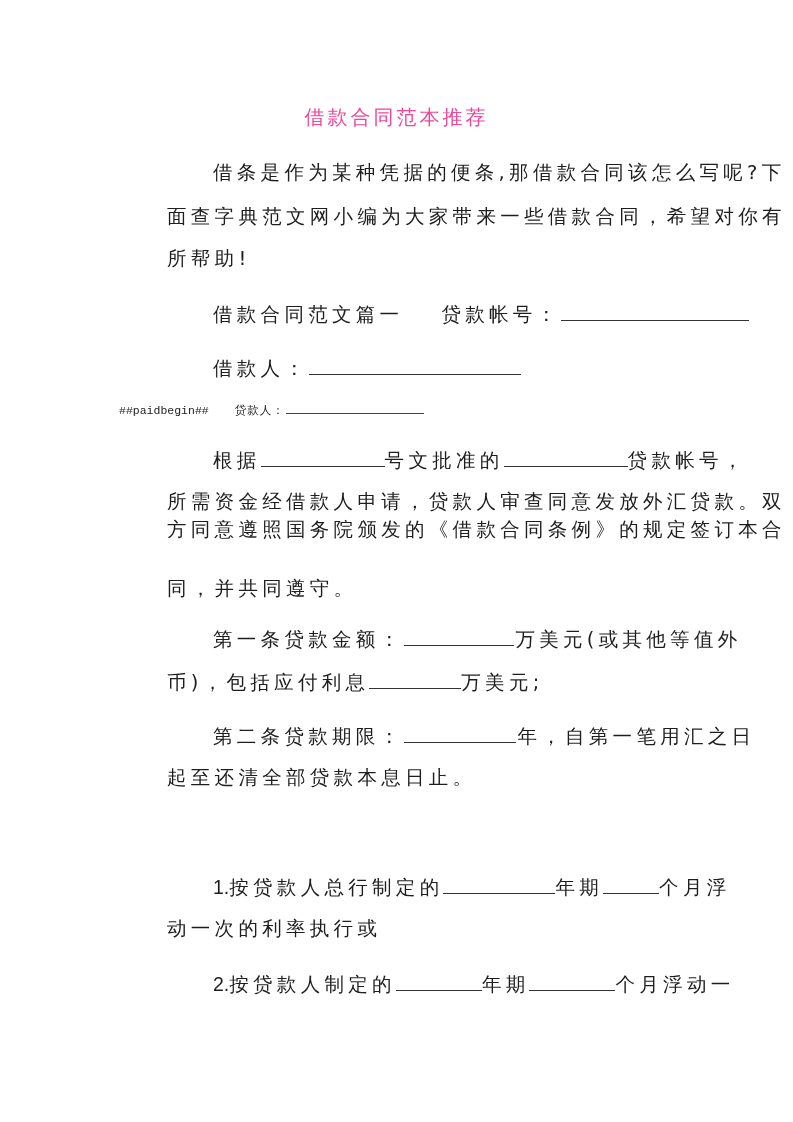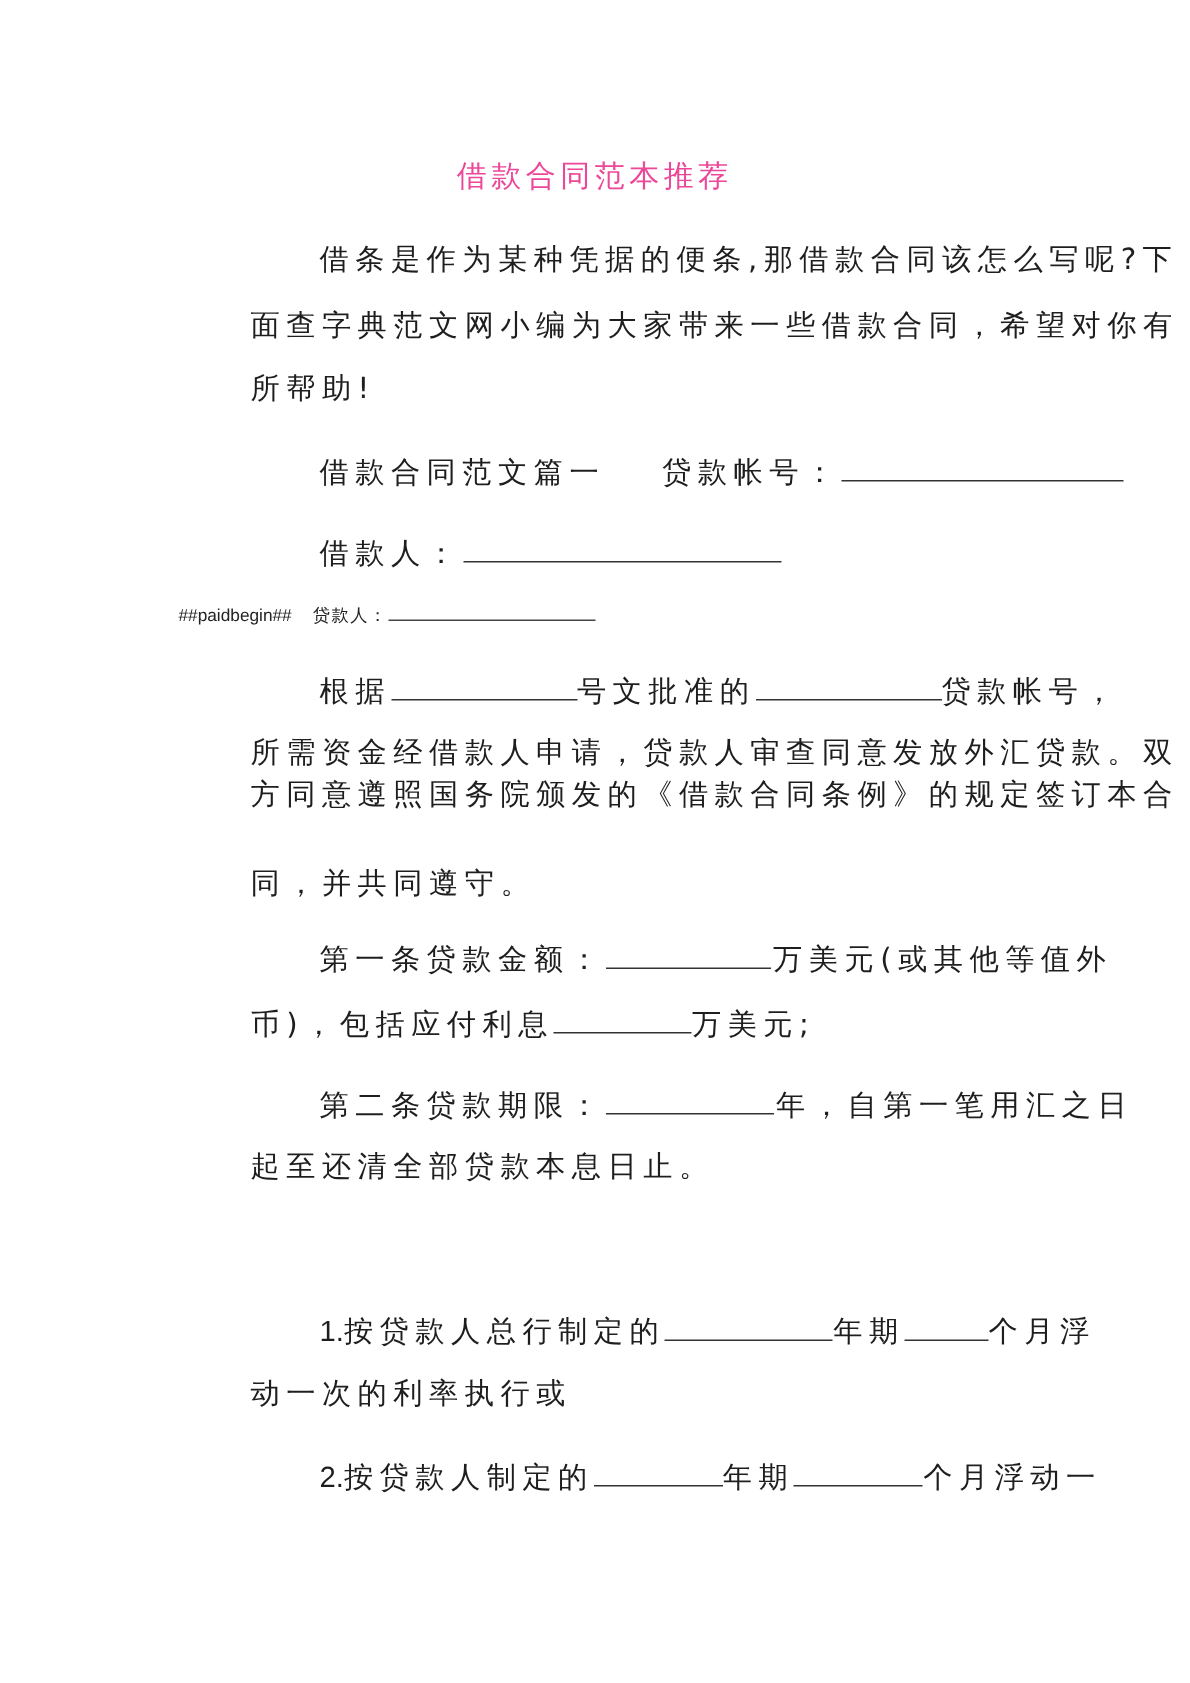--- a/index.html
+++ b/index.html
@@ -20,22 +20,22 @@
     margin-left: 48px;
   }
   .indent { padding-left: 46px; }
   .blank {
     display: inline-block; border-bottom: 1.6px solid #333; height: 20px;
     vertical-align: baseline; margin: 0 1px;
   }
   .small {
     position: absolute; top: 401px; left: 119px; font-size: 11.5px; color: #222; white-space: nowrap;
   }
-  .small .tag { font-family: Liberation Sans, sans-serif; letter-spacing: 0; text-align: center; }
-  .small .lbl { margin-left: 14px; letter-spacing: 1px; }
+  .small .tag { font-family: Liberation Mono, monospace; letter-spacing: 0; text-align: center; }
+  .small .lbl { margin-left: 26px; letter-spacing: 1px; }
   .small .blank { height: 12px; border-bottom: 1px solid #444; }
   .num { font-family: "Liberation Sans", sans-serif; letter-spacing: 0; }
 </style>
 </head>
 <body>
 
 <div class="page">
 
   <div class="title">借款合同范本推荐</div>
 

